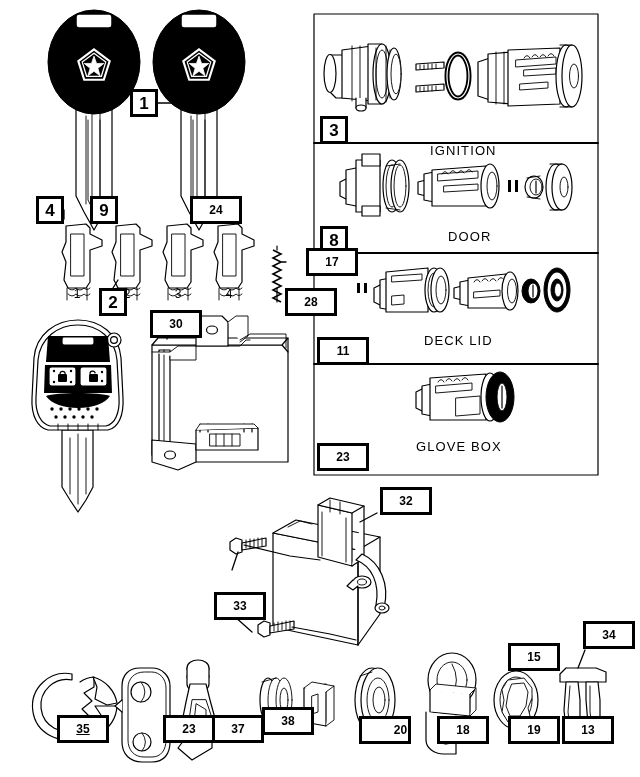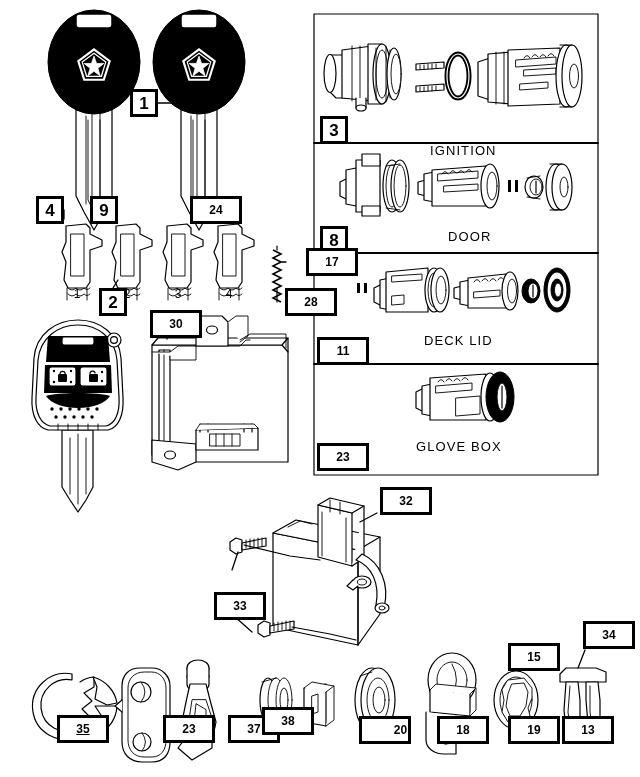--- a/index.html
+++ b/index.html
@@ -516,21 +516,21 @@
       <div class="callout sz1" style="left: 90px; top: 196px;">9</div>
       <div class="callout sz2" style="left: 190px; top: 196px;">24</div>
       <div class="callout sz1" style="left: 99px; top: 288px;">2</div>
       <div class="callout sz2" style="left: 286px; top: 248px; margin-left: 20px;">17</div>
       <div class="callout sz2" style="left: 285px; top: 288px;">28</div>
       <div class="callout sz2" style="left: 150px; top: 310px;">30</div>
       <div class="callout sz2" style="left: 380px; top: 487px;">32</div>
       <div class="callout sz2" style="left: 214px; top: 592px;">33</div>
       <div class="callout sz2" style="left: 57px; top: 715px; text-decoration: underline;">35</div>
       <div class="callout sz2" style="left: 163px; top: 715px;">23</div>
-      <div class="callout sz2" style="left: 228px; top: 715px;">37</div>
+      <div class="callout sz2" style="left: 212px; top: 715px;">37</div>
       <div class="callout sz2" style="left: 262px; top: 707px; text-align: center;">38</div>
       <div class="callout sz2" style="left: 359px; top: 716px; padding-left: 31px;">20</div>
       <div class="callout sz2" style="left: 437px; top: 716px;">18</div>
       <div class="callout sz2" style="left: 508px; top: 643px;">15</div>
       <div class="callout sz2" style="left: 508px; top: 716px;">19</div>
       <div class="callout sz2" style="left: 583px; top: 621px;">34</div>
       <div class="callout sz2" style="left: 562px; top: 716px;">13</div>
     </div>
 
 </div>

